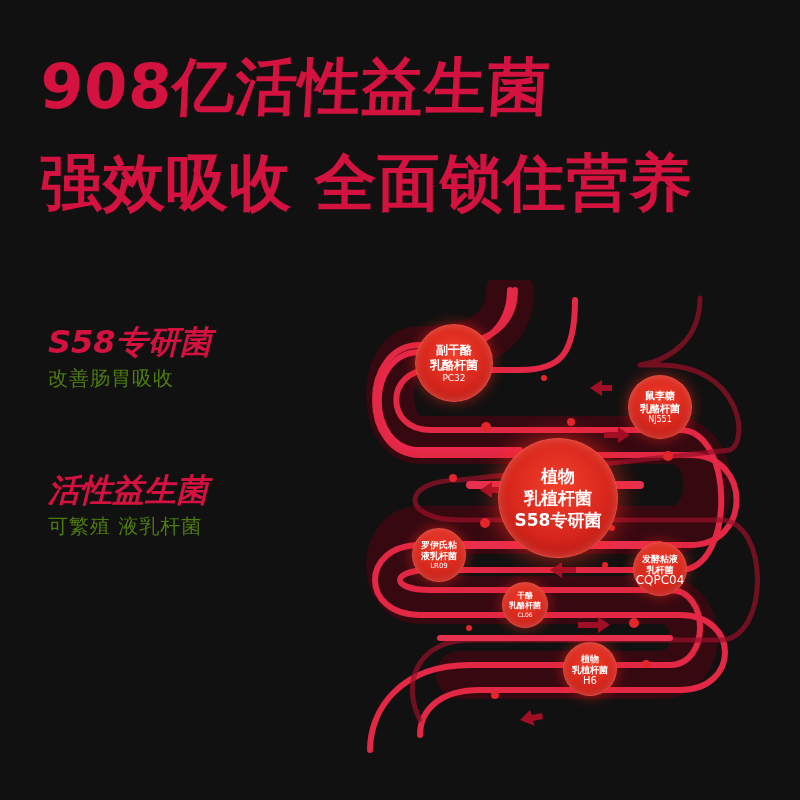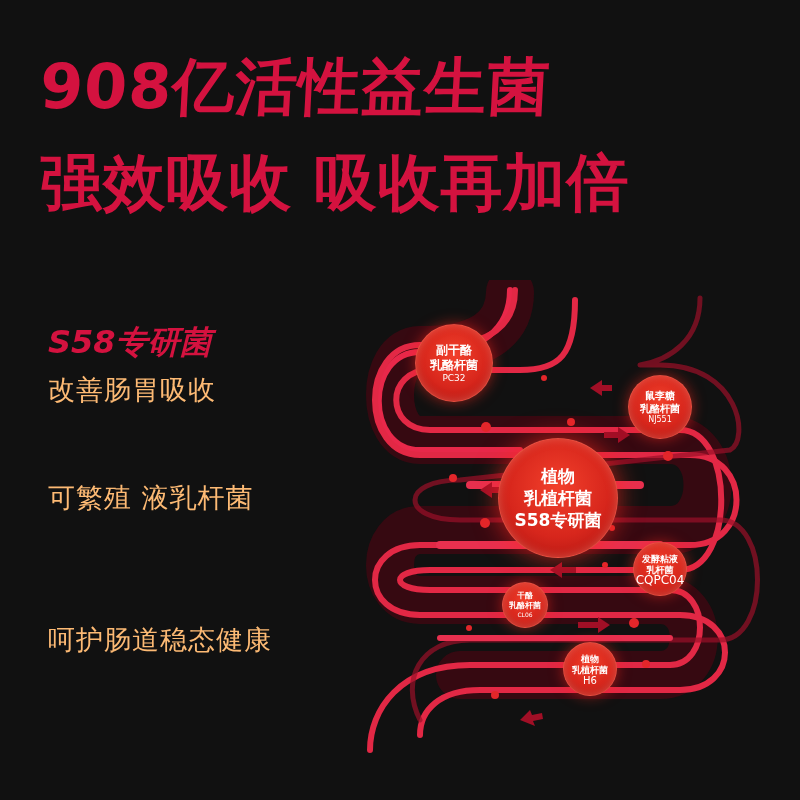--- a/index.html
+++ b/index.html
@@ -17,21 +17,21 @@
       white-space: nowrap;
     }
     .h1 { top: 52px; font-size: 62px; line-height: 70px; transform: skewX(-3deg); }
     .h2 { top: 148px; font-size: 62px; line-height: 70px; }
     .feature { position: absolute; left: 48px; }
     .feature .ft-title {
       color: #d4123f; font-size: 32px; font-weight: bold; font-style: italic;
       line-height: 40px; white-space: nowrap;
     }
     .feature .ft-desc {
-      color: #fdba74; font-size: 27px; line-height: 32px; margin-top: 12px;
+      color: #4d7c0f; font-size: 20px; line-height: 32px; 
       letter-spacing: 1px; white-space: nowrap;
     }
     .f1 { top: 322px; }
     .f2 { top: 470px; }
     .f3 { top: 612px; }
 
     .diagram { position: absolute; left: 360px; top: 280px; width: 440px; height: 520px; }
     .diagram svg { position: absolute; left: 0; top: 0; }
 
     .bubble {
@@ -42,31 +42,31 @@
       display: flex; flex-direction: column; align-items: center; justify-content: center;
       border: 1px solid rgba(255,120,100,0.5);
     }
     .bubble .l1, .bubble .l2 { font-weight: bold; white-space: nowrap; }
     .bubble .code { white-space: nowrap; }
   </style>
 </head>
 <body>
 
 <div class="headline h1">908亿活性益生菌</div>
-<div class="headline h2">强效吸收  吸收再加倍</div>
+<div class="headline h2">强效吸收  全面锁住营养</div>
 
 <div class="feature f1">
   <div class="ft-title">S58专研菌</div>
   <div class="ft-desc">改善肠胃吸收</div>
 </div>
 <div class="feature f2">
+  <div class="ft-title">活性益生菌</div>
   <div class="ft-desc">可繁殖 液乳杆菌</div>
 </div>
 <div class="feature f3">
-  <div class="ft-desc">呵护肠道稳态健康</div>
 </div>
 
 <div class="diagram">
   <svg width="440" height="520" viewBox="0 0 440 520">
     <defs>
       <linearGradient id="tubeFill" x1="0" y1="0" x2="0" y2="1">
         <stop offset="0" stop-color="#3a0710"></stop>
         <stop offset="0.5" stop-color="#6a0c1c"></stop>
         <stop offset="1" stop-color="#2a050b"></stop>
       </linearGradient>
@@ -124,20 +124,25 @@
     <div class="l2" style="font-size:10px;line-height:13px">乳酪杆菌</div>
     <div class="code" style="font-size:8px;line-height:10px">NJ551</div>
   </div>
 
   <div class="bubble" style="left:138px; top:158px; width:118px; height:118px; box-shadow:0 0 26px rgba(255,40,30,0.7), inset 0 0 10px rgba(255,180,160,0.35);">
     <div class="l1" style="font-size:17px;line-height:22px">植物</div>
     <div class="l2" style="font-size:17px;line-height:22px">乳植杆菌</div>
     <div class="code" style="font-size:17px;line-height:22px;font-weight:bold">S58专研菌</div>
   </div>
 
+  <div class="bubble" style="left:52px; top:248px; width:52px; height:52px;">
+    <div class="l1" style="font-size:9px;line-height:11px">罗伊氏粘</div>
+    <div class="l2" style="font-size:9px;line-height:11px">液乳杆菌</div>
+    <div class="code" style="font-size:7px;line-height:9px">LR09</div>
+  </div>
 
   <div class="bubble" style="left:273px; top:262px; width:52px; height:52px;justify-content:center;">
     <div class="l1" style="font-size:9px;line-height:11px">发酵粘液</div>
     <div class="l2" style="font-size:9px;line-height:11px">乳杆菌</div>
     <div class="code" style="font-size:12px;line-height:9px">CQPC04</div>
   </div>
 
   <div class="bubble" style="left:142px; top:302px; width:44px; height:44px;align-items:center;">
     <div class="l1" style="font-size:8px;line-height:10px">干酪</div>
     <div class="l2" style="font-size:8px;line-height:10px">乳酪杆菌</div>

